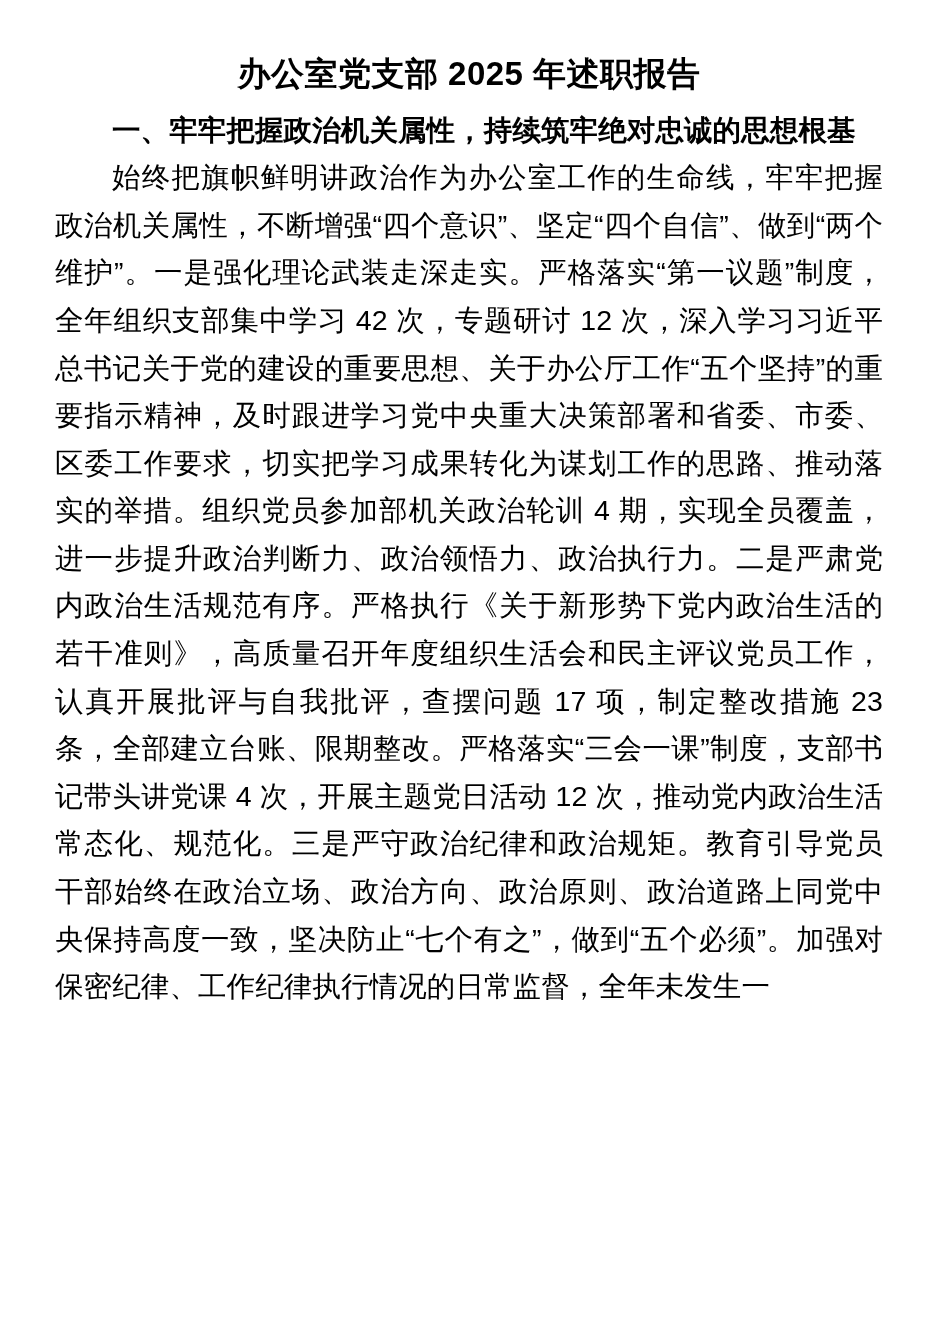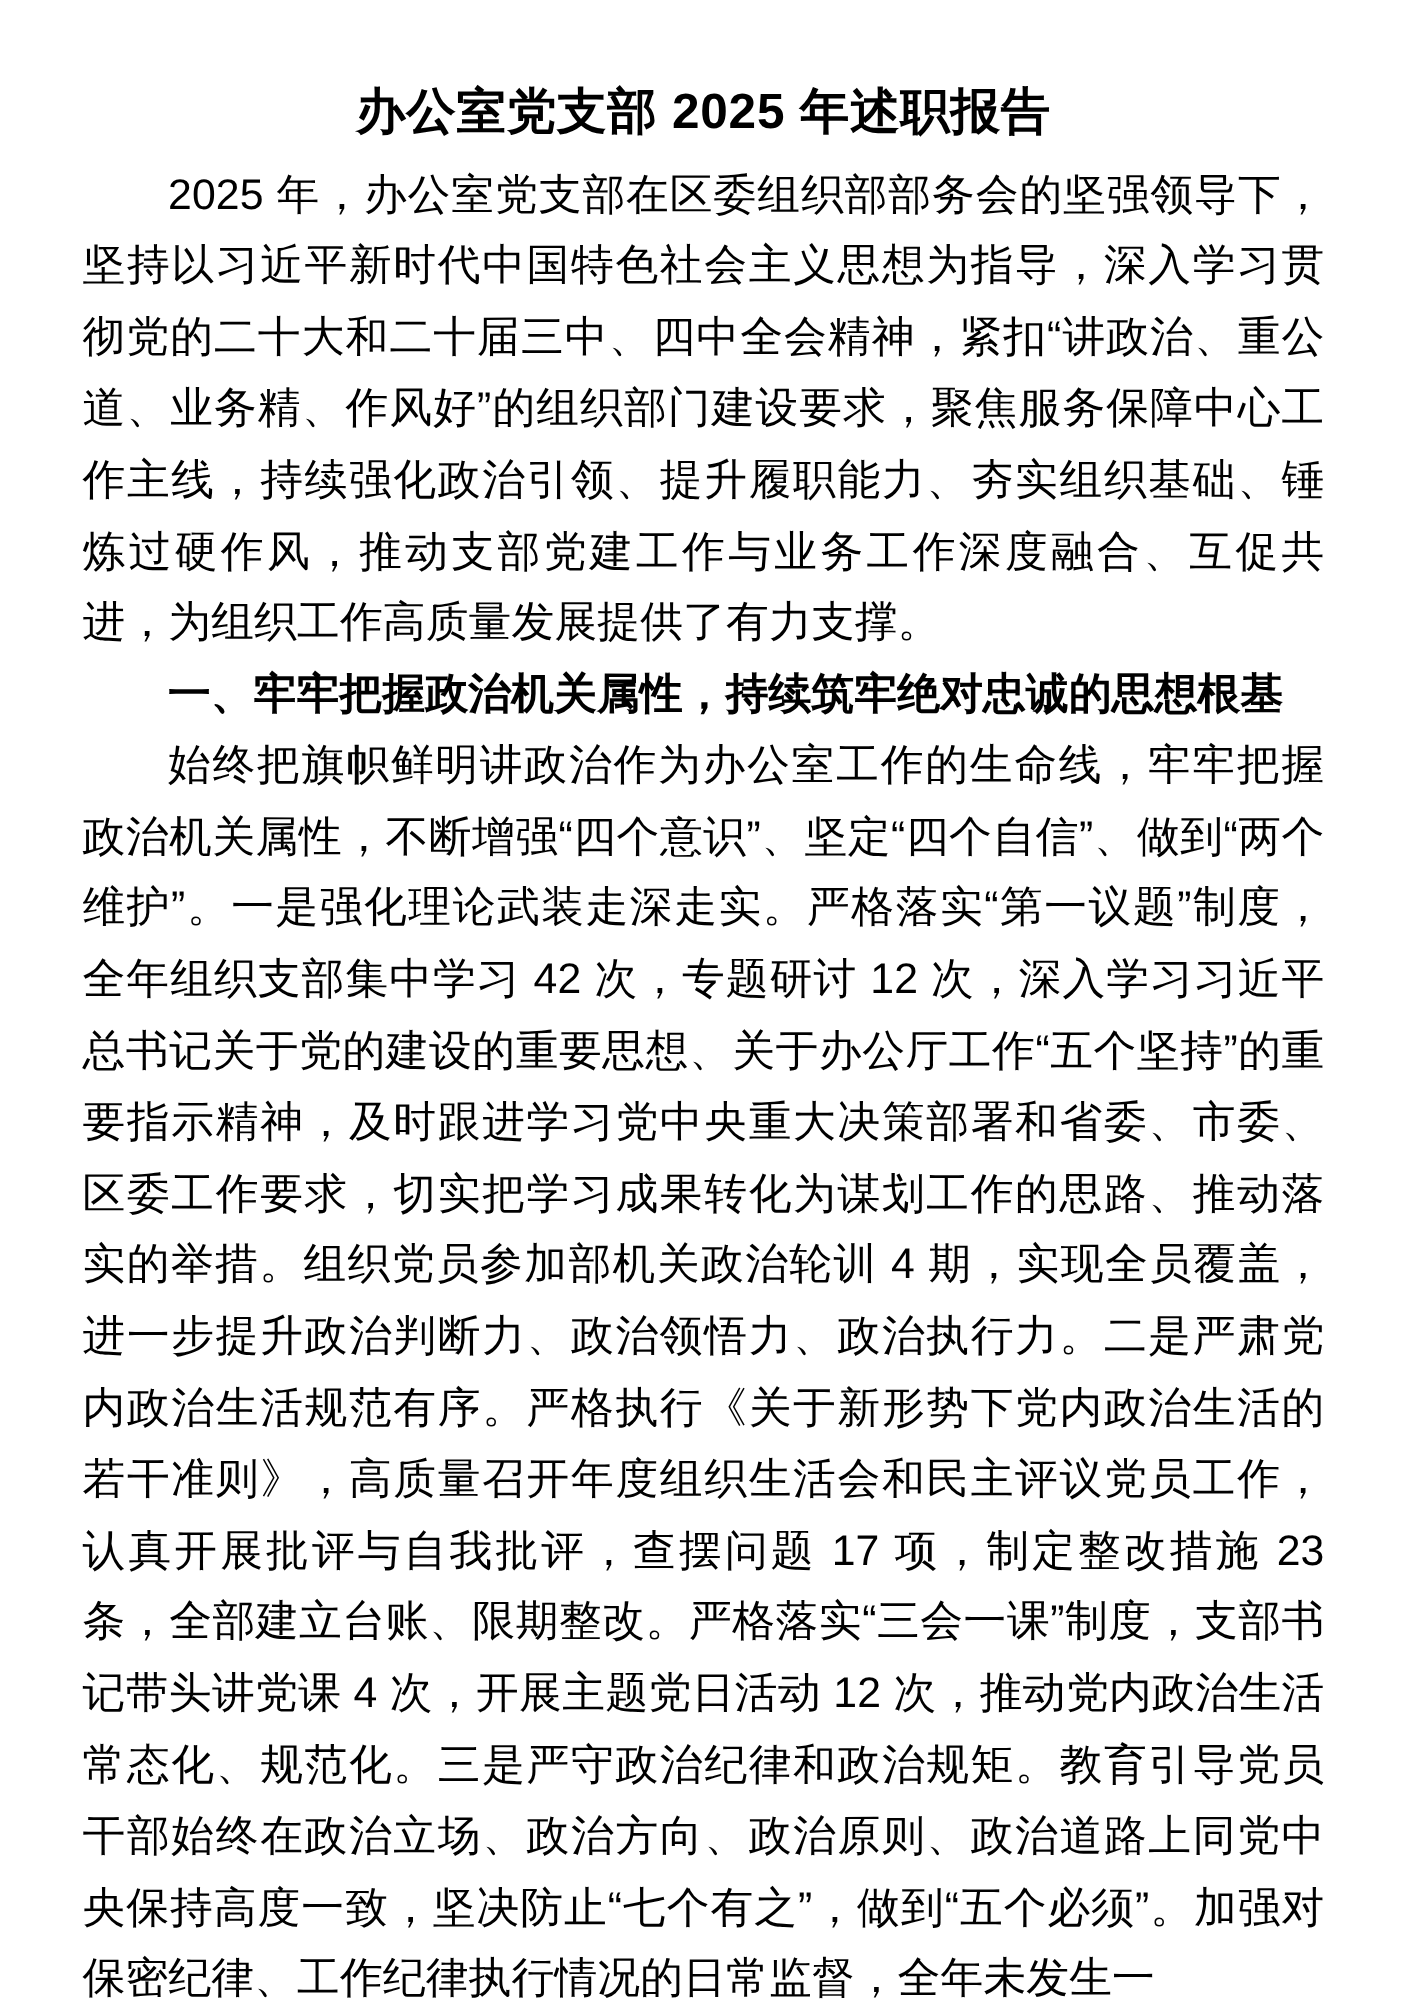--- a/index.html
+++ b/index.html
@@ -45,19 +45,18 @@
     font-weight: bold;
   }
 </style>
 </head>
 <body>
 
 <div class="page">
 
   <h1 class="doc-title">办公室党支部 2025 年述职报告</h1>
 
-  <p class="body-text">2025 年，办公室党支部在区委组织部部务会的坚强领导下，坚持以习近平新时代中国特色社会主义思想为指导，深入学习贯彻党的二十大和二十届三中、四中全会精神，紧扣“讲政治、重公道、业务精、作风好”的组织部门建设要求，聚焦服务保障中心工作主线，持续强化政治引领、提升履职能力、夯实组织基础、锤炼过硬作风，推动支部党建工作与业务工作深度融合、互促共进，为组织工作高质量发展提供了有力支撑。</p>
 
   <p class="body-text heading">一、牢牢把握政治机关属性，持续筑牢绝对忠诚的思想根基</p>
 
   <p class="body-text">始终把旗帜鲜明讲政治作为办公室工作的生命线，牢牢把握政治机关属性，不断增强“四个意识”、坚定“四个自信”、做到“两个维护”。一是强化理论武装走深走实。严格落实“第一议题”制度，全年组织支部集中学习 42 次，专题研讨 12 次，深入学习习近平总书记关于党的建设的重要思想、关于办公厅工作“五个坚持”的重要指示精神，及时跟进学习党中央重大决策部署和省委、市委、区委工作要求，切实把学习成果转化为谋划工作的思路、推动落实的举措。组织党员参加部机关政治轮训 4 期，实现全员覆盖，进一步提升政治判断力、政治领悟力、政治执行力。二是严肃党内政治生活规范有序。严格执行《关于新形势下党内政治生活的若干准则》，高质量召开年度组织生活会和民主评议党员工作，认真开展批评与自我批评，查摆问题 17 项，制定整改措施 23 条，全部建立台账、限期整改。严格落实“三会一课”制度，支部书记带头讲党课 4 次，开展主题党日活动 12 次，推动党内政治生活常态化、规范化。三是严守政治纪律和政治规矩。教育引导党员干部始终在政治立场、政治方向、政治原则、政治道路上同党中央保持高度一致，坚决防止“七个有之”，做到“五个必须”。加强对保密纪律、工作纪律执行情况的日常监督，全年未发生一</p>
 
 </div>
 
 </body></html>

